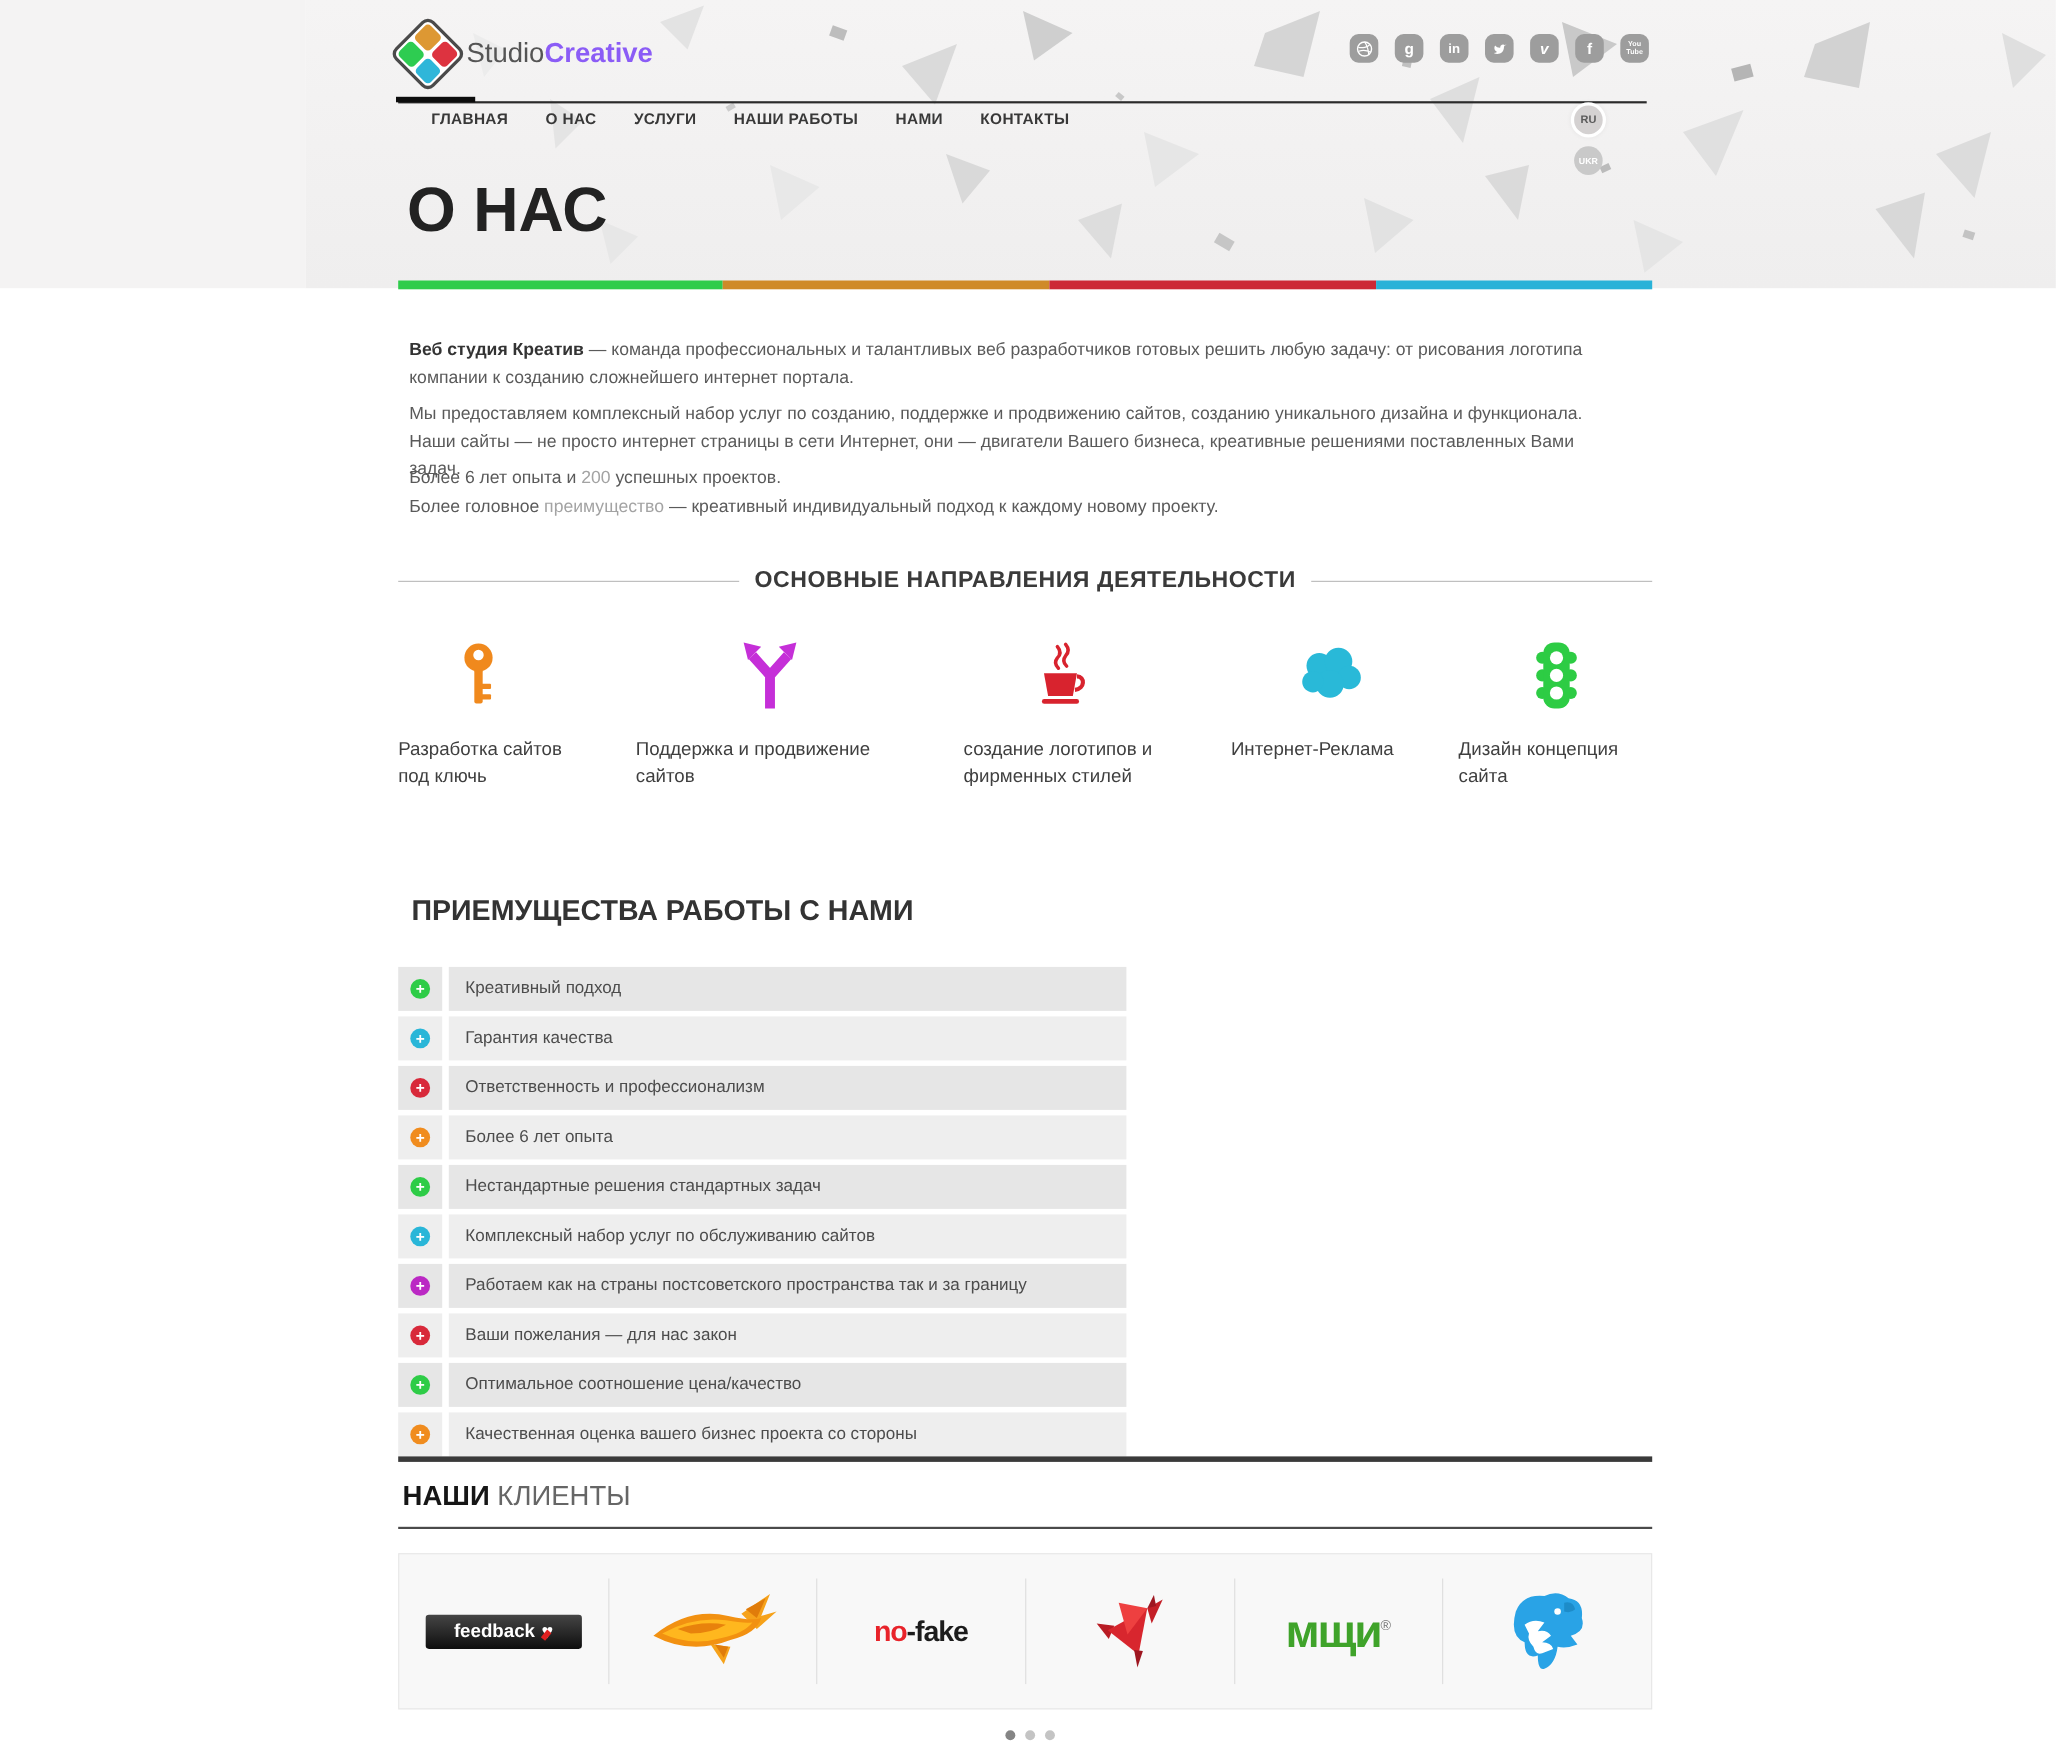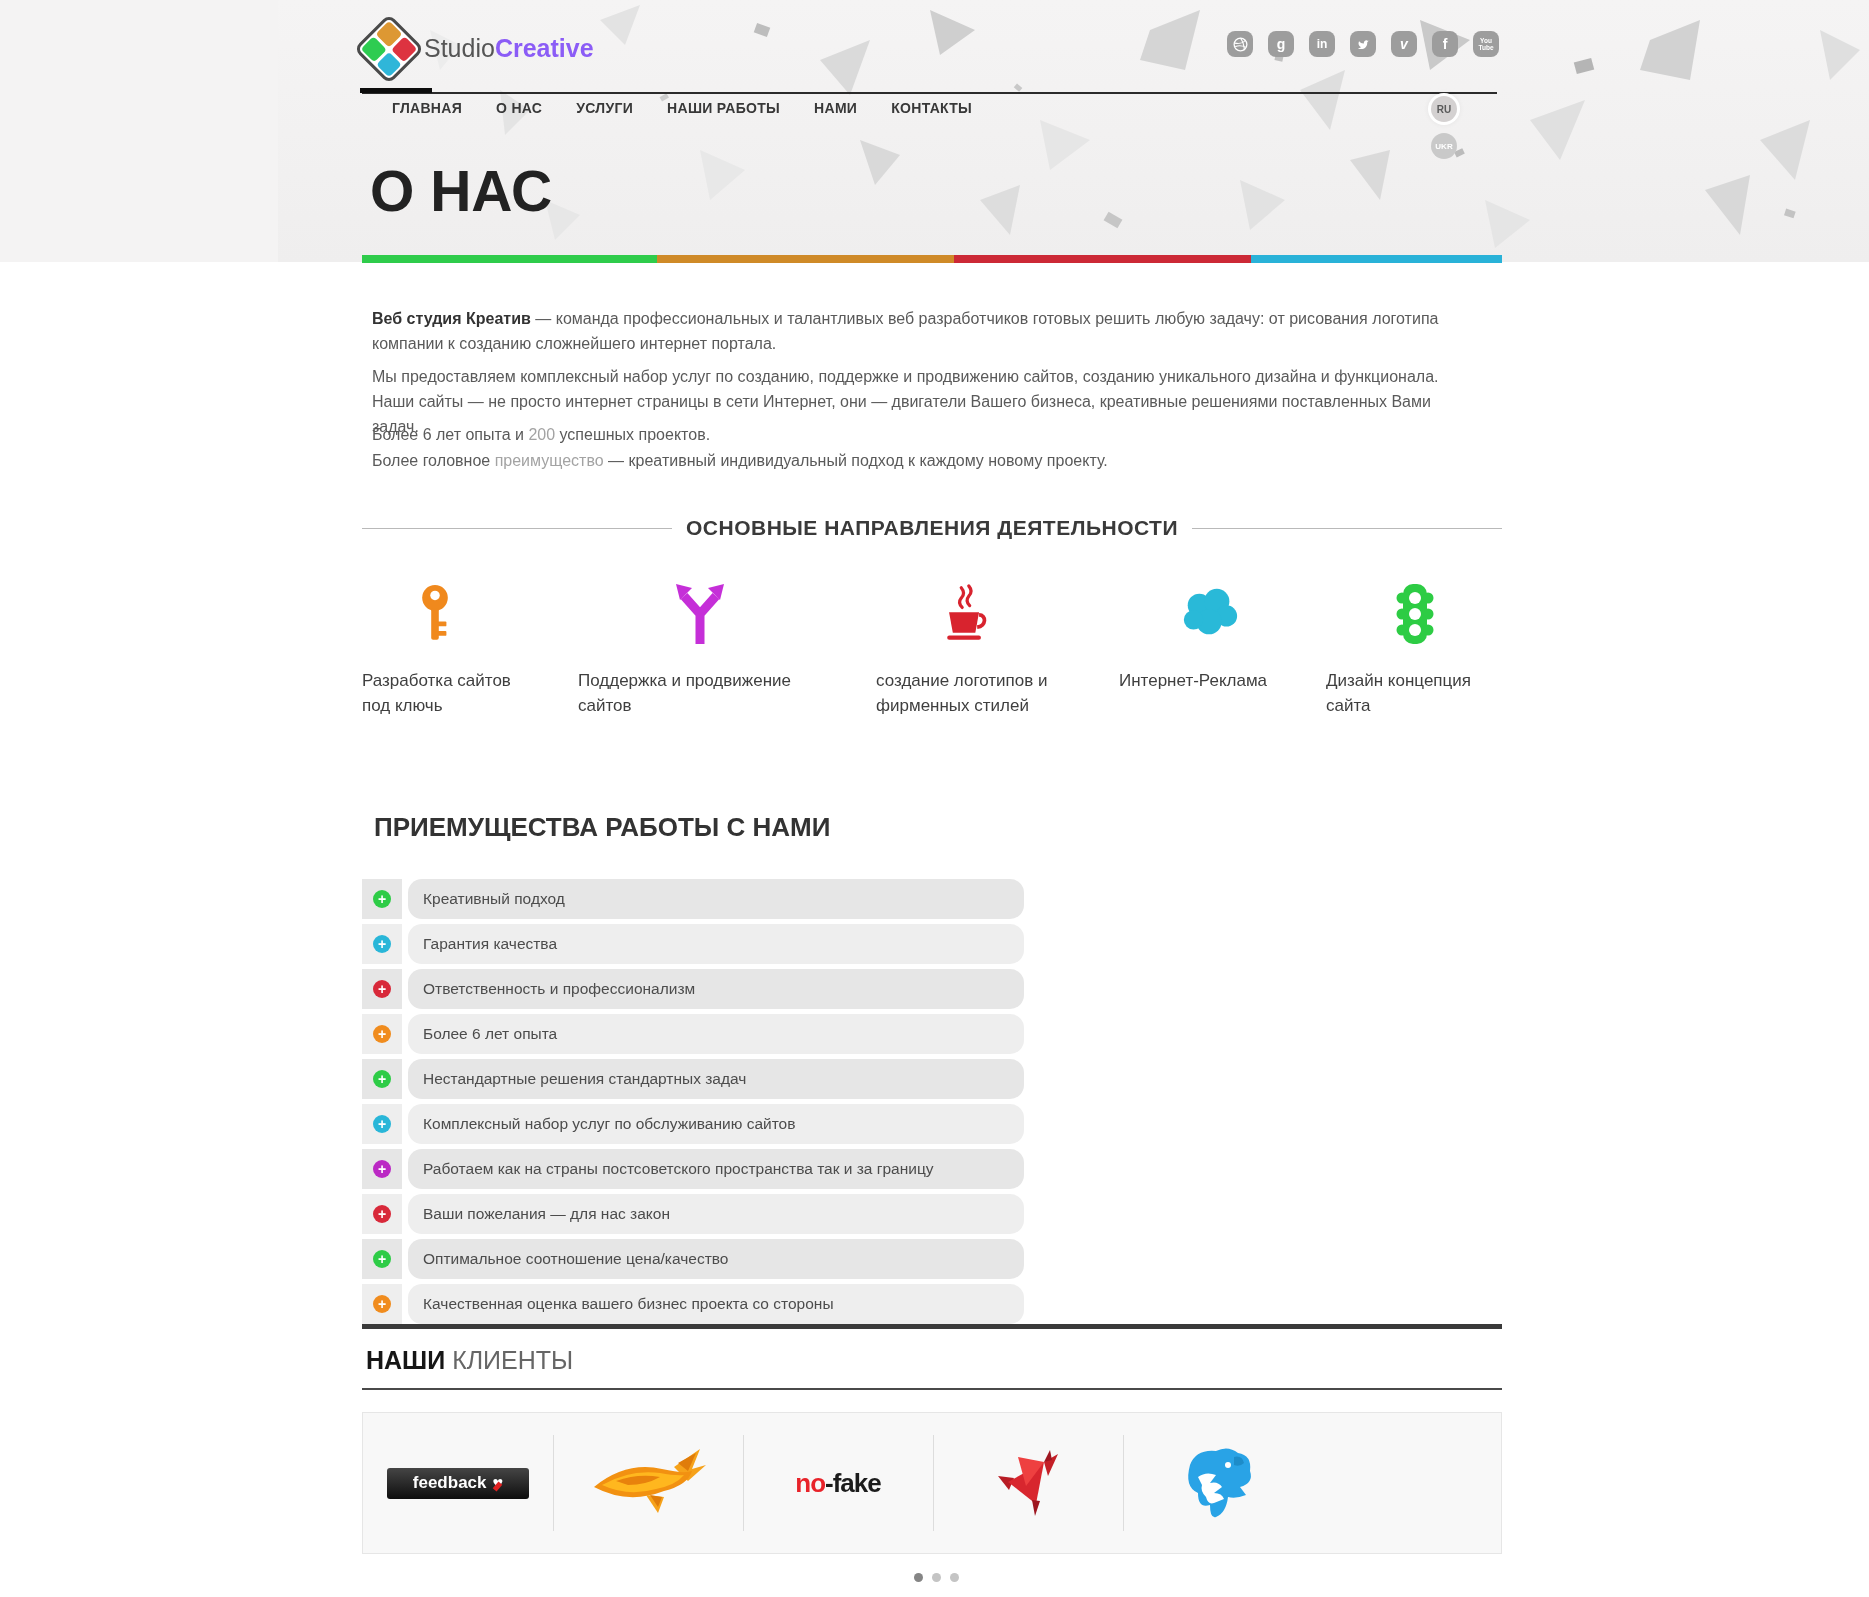--- a/index.html
+++ b/index.html
@@ -63,21 +63,21 @@
   .dir-head::before,.dir-head::after{content:"";flex:1;height:1px;background:#b9b9b9;}
   .dir-head span{font-size:21px;font-weight:700;color:#3a3a3a;letter-spacing:.5px;}
   .dir-icon{position:absolute;top:581px;width:64px;height:66px;display:flex;align-items:center;justify-content:center;cursor:pointer;}
   .dir-label{position:absolute;top:668px;width:230px;font-size:17px;line-height:25px;color:#3f3f3f;font-weight:500;white-space:pre-line;}
 
   
   .adv-head{position:absolute;left:374px;top:812px;font-size:26px;font-weight:700;color:#333;}
   .adv-list{position:absolute;left:362px;top:879px;display:flex;flex-direction:column;gap:5px;}
   .adv-row{display:flex;gap:6px;height:40px;cursor:pointer;}
   .adv-ic{width:40px;background:#e6e6e6;display:flex;align-items:center;justify-content:center;}
-  .adv-tx{width:601px;background:#e6e6e6;font-size:15.5px;color:#4c4c4c;display:flex;align-items:center;padding-left:15px;border-radius:14px;}
+  .adv-tx{width:601px;background:#e6e6e6;font-size:15.5px;color:#4c4c4c;display:flex;align-items:center;padding-left:15px;}
   .adv-row:nth-child(even) .adv-ic,.adv-row:nth-child(even) .adv-tx{background:#eeeeee;}
   .plus{width:18px;height:18px;border-radius:50%;color:#fff;font-size:14px;font-weight:700;line-height:18px;text-align:center;}
 
   
   .cl-bar{position:absolute;left:362px;top:1324px;width:1140px;height:5px;background:#3a3a3a;}
   .cl-head{position:absolute;left:366px;top:1346px;font-size:25px;color:#666;font-weight:300;}
   .cl-head b{color:#161616;font-weight:700;}
   .cl-line{position:absolute;left:362px;top:1388px;width:1140px;height:2px;background:#4a4a4a;}
   .cl-strip{position:absolute;left:362px;top:1412px;width:1140px;height:142px;background:#f8f8f8;
             border:1px solid #e6e6e6;box-sizing:border-box;display:flex;}
@@ -359,20 +359,23 @@
       <svg width="80" height="70" viewBox="0 0 80 70">
         <polygon points="10,28 26,30 21,42" fill="#b81c24"></polygon>
         <polygon points="20,34 56,14 48,56" fill="#d8262e"></polygon>
         <polygon points="30,9 56,14 38,38" fill="#ee4040"></polygon>
         <polygon points="56,14 70,6 60,28" fill="#c41f27"></polygon>
         <polygon points="56,14 62,2 64,12" fill="#9e1620"></polygon>
         <polygon points="44,52 47,68 52,53" fill="#9e1620"></polygon>
       </svg>
     </div>
     <div class="cl-cell">
+      <div class="mshchi"><span style="color: rgb(63, 163, 42);">мщи</span><sup>®</sup></div>
+    </div>
+    <div class="cl-cell">
       <svg width="84" height="80" viewBox="0 0 84 80">
         <path d="M14 22 Q20 6 40 8 Q52 2 62 10 Q76 12 74 28 Q78 40 64 44 L70 52 Q60 56 52 54 Q50 70 40 74 Q34 76 34 62 Q22 66 22 50 Q8 44 14 22 Z" fill="#29a3e6"></path>
         <path d="M22 34 Q30 28 40 32 L34 40 Q42 38 46 44 L38 50 Q46 50 48 56 L38 60 Q32 62 30 54 Q24 48 26 42 Z" fill="#fff"></path>
         <circle cx="52" cy="22" r="3" fill="#fff"></circle>
         <path d="M58 14 Q66 12 68 20 Q64 24 58 22 Z" fill="#1d8cc9"></path>
       </svg>
     </div>
   </div>
 
   <div class="dots">

